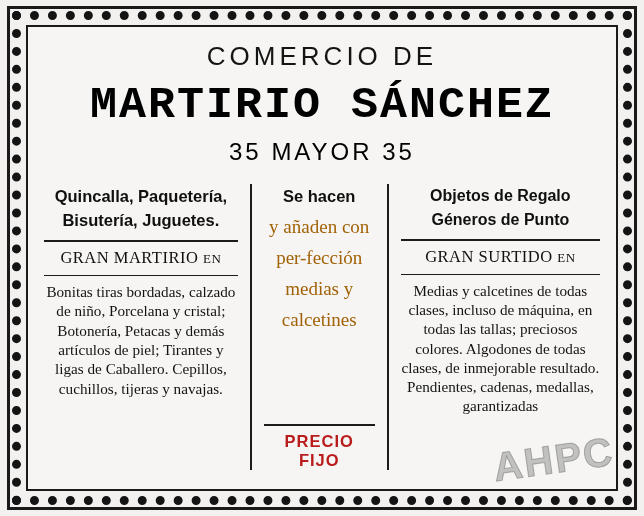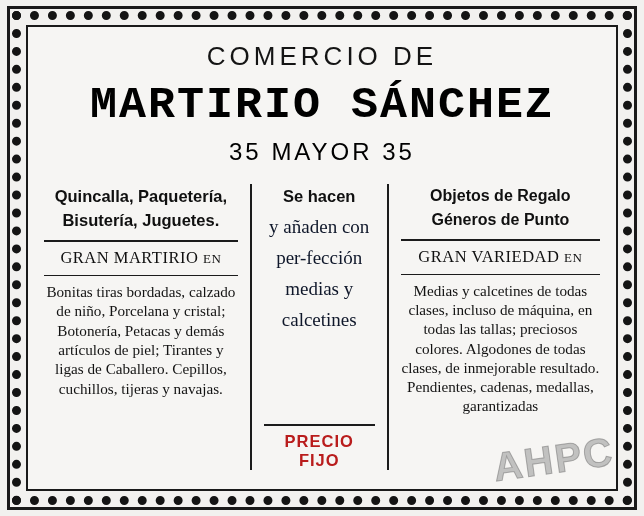--- a/index.html
+++ b/index.html
@@ -141,21 +141,21 @@
     font-size: 15.2px;
     line-height: 1.27;
     color: #131313;
     margin-top: 5px;
   }
   .mid-body {
     text-align: center;
     font-family: "Liberation Serif", serif;
     font-size: 19px;
     line-height: 1.62;
-    color: #0f172a;
+    color: #a16207;
     margin-top: 4px;
   }
   .mid-foot {
     font-family: "Liberation Sans", sans-serif;
     font-weight: bold;
     font-size: 16.5px;
     text-align: center;
     letter-spacing: 1px;
     color: #b91c1c;
   }
@@ -218,21 +218,21 @@
           <hr class="rule">
           <div class="mid-foot">PRECIO   FIJO</div>
         </div>
       </div>
 
       <div class="col col-right">
         <div class="col-head small">Objetos de Regalo</div>
         <div class="col-head small">Géneros de Punto</div>
         <hr class="rule">
         <div class="sub-head">
-          <span>GRAN VARIEDAD</span>
+          <span>GRAN SURTIDO</span>
           <span class="small-caps">EN</span>
         </div>
         <hr class="rule thin">
         <div class="body-text">Medias y calcetines de todas clases, incluso de máquina, en todas las tallas; preciosos colores. Algodones de todas clases, de inmejorable resultado. Pendientes, cadenas, medallas, garantizadas</div>
       </div>
 
     </div>
   </div>
 
   <div class="watermark">AHPC</div>

